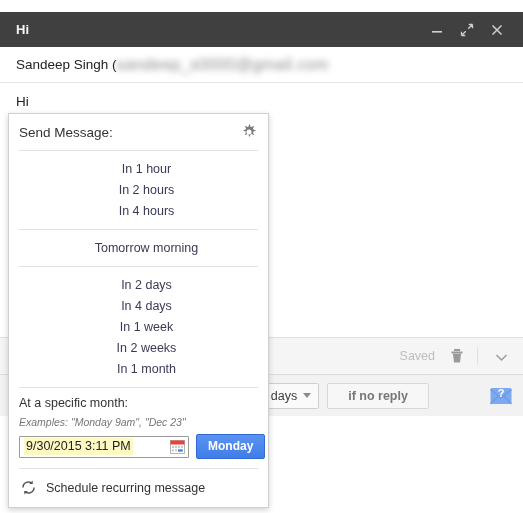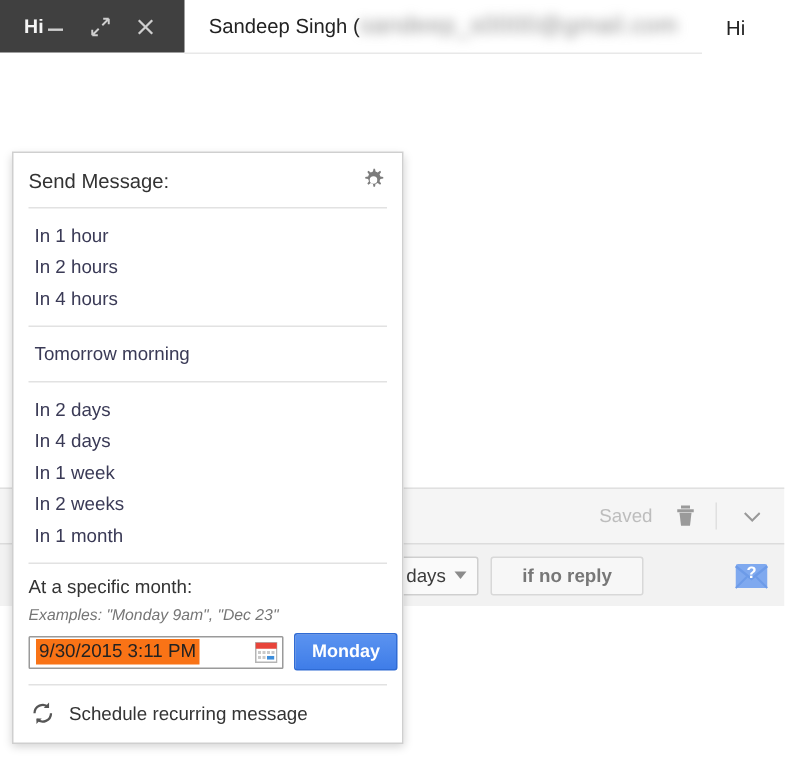--- a/index.html
+++ b/index.html
@@ -7,23 +7,23 @@
     width:523px;height:513px;
     background:#ffffff;
     font-family:"Liberation Sans", sans-serif;
     overflow:hidden;
     position:relative;
     -webkit-font-smoothing:antialiased;
   }
 
   
   #compose-window{
-    position:absolute;left:0;top:0;width:523px;height:404px;
+    position:absolute;left:0;top:12px;width:523px;height:404px;
     background:#fff;
-    display:flex;
+    display:flex;flex-direction:column;
     box-sizing:border-box;
   }
 
   
   .compose-header{
     height:35px;background:#404040;
     display:flex;align-items:center;
     padding:0 10px 0 16px;
     flex:0 0 auto;
     position:relative;
@@ -133,39 +133,39 @@
     box-sizing:border-box;z-index:50;
     padding:0 0 0 0;
   }
   .popup-head{
     display:flex;align-items:center;
     padding:9px 10px 9px 10px;
   }
   .popup-head-title{font-size:13.5px;color:#333;flex:1 1 auto;}
   .gear-icon{width:18px;height:18px;cursor:pointer;}
   .pdiv{height:1px;background:#e2e2e2;margin:0 10px;}
-  .pgroup{padding:7px 0 8px 4px;}
+  .pgroup{padding:7px 0 8px 16px;text-align:center;}
   .pitem{
     font-size:12.5px;color:#3a3a56;
     padding:2.5px 10px 2.5px 10px;cursor:pointer;line-height:16px;
   }
   .spec-sect{padding:8px 10px 9px 10px;}
   .spec-title{font-size:12.5px;color:#333;margin-bottom:6px;}
   .spec-examples{
     font-size:10.5px;color:#767676;font-style:italic;margin-bottom:6px;
   }
   .spec-row{display:flex;align-items:center;gap:7px;}
   .date-field{
     flex:0 0 auto;width:170px;height:22px;
     border:1px solid #9a9a9a;background:#fff;
     display:flex;align-items:center;justify-content:space-between;
     padding:0 3px 0 4px;box-sizing:border-box;border-radius:1px;
   }
   .date-val{
-    font-size:12.5px;color:#222;background:#f97316;
+    font-size:12.5px;color:#222;background:#fef9c3;
     padding:1px 2px;line-height:15px;white-space:nowrap;
   }
   .cal-icon{width:15px;height:14px;flex:0 0 auto;cursor:pointer;}
   .confirm-btn{
     background:#4a87ee;
     background:linear-gradient(180deg,#5b93f0 0%,#3f7de8 100%);
     border:1px solid #2f6bd4;border-radius:2px;
     color:#fff;font-size:12px;font-weight:bold;
     padding:5px 11px;cursor:pointer;line-height:13px;
   }

